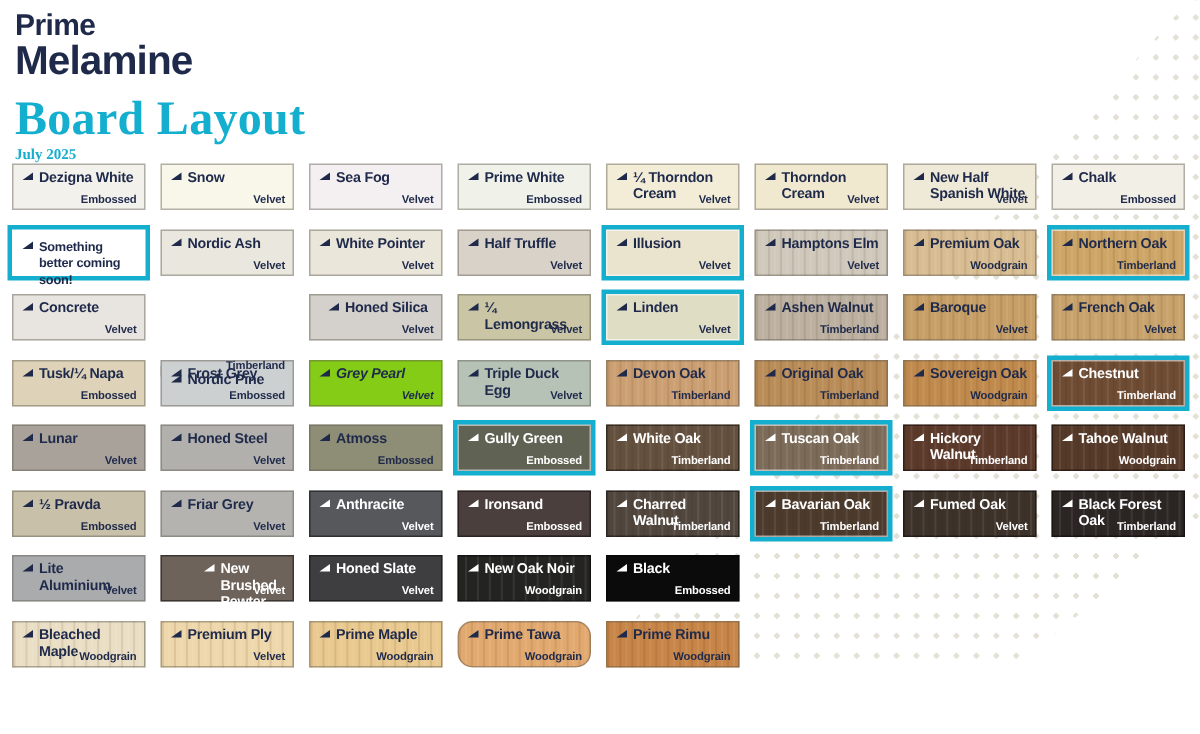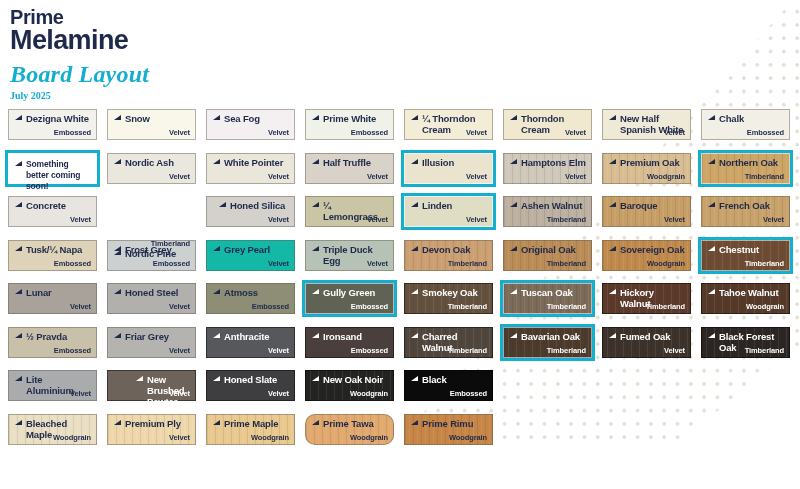--- a/index.html
+++ b/index.html
@@ -15,21 +15,21 @@
     position:absolute;inset:0;z-index:0;pointer-events:none;
     background-image:radial-gradient(circle,#e3e0d6 1.7px,transparent 1.9px);
     background-size:13.3px 13.3px;background-position:6px 5px;
     clip-path:polygon(793px 0px,800px 0px,800px 345px,620px 489px,355px 489px);
   }
 
   
   .header{position:absolute;left:10px;top:7px;z-index:2;}
   .logo1{font-size:20px;font-weight:800;color:var(--navy);letter-spacing:-.4px;line-height:1;}
   .logo2{font-size:27px;font-weight:800;color:var(--navy);letter-spacing:-.6px;line-height:1.02;}
-  .title{font-family:"Liberation Serif",serif;font-weight:700;color:var(--teal);font-size:24px;line-height:1;margin-top:7px;letter-spacing:.2px;font-style:italic;}
+  .title{font-family:"Liberation Serif",serif;font-weight:700;color:var(--teal);font-size:32px;line-height:1;margin-top:7px;letter-spacing:.2px;}
   .date{font-family:"Liberation Serif",serif;font-weight:700;color:var(--teal);font-size:10px;margin-top:4px;}
 
   
   .grid{
     position:absolute;left:8px;top:109px;z-index:1;
     display:grid;grid-template-columns:repeat(8,89px);
     grid-auto-rows:31px;column-gap:10px;row-gap:12.5px;
   }
   .tile{
     position:relative;box-sizing:border-box;
@@ -237,21 +237,21 @@
         </span>
         <span class="fin">Embossed</span>
       </div>
       <div class="tile" style="background: rgb(205, 208, 209); grid-area: 4 / 2;">
         <span class="nm">
           <i class="tri"></i>
           <span class="nt">Frost Grey</span>
         </span>
         <span class="fin">Embossed</span>
       </div>
-      <div class="tile" style="background: #14b8a6; grid-area: 4 / 3;">
+      <div class="tile" style="background: #84cc16; grid-area: 4 / 3; font-style: italic;">
         <span class="nm">
           <i class="tri"></i>
           <span class="nt">Grey Pearl</span>
         </span>
         <span class="fin">Velvet</span>
       </div>
       <div class="tile" style="background: rgb(183, 194, 183); grid-area: 4 / 4;">
         <span class="nm">
           <i class="tri"></i>
           <span class="nt">Triple Duck Egg</span>
@@ -310,21 +310,21 @@
       <div class="tile light hl" style="background: rgb(96, 98, 83); grid-area: 5 / 4;">
         <span class="nm">
           <i class="tri"></i>
           <span class="nt">Gully Green</span>
         </span>
         <span class="fin">Embossed</span>
       </div>
       <div class="tile light" style="background: repeating-linear-gradient(90deg, rgba(55, 30, 8, 0.1) 0px, rgba(55, 30, 8, 0.1) 1px, transparent 1px, transparent 4px, rgba(255, 255, 255, 0.08) 4px, rgba(255, 255, 255, 0.08) 5px, transparent 5px, transparent 8px) rgb(100, 80, 62); grid-area: 5 / 5;">
         <span class="nm">
           <i class="tri"></i>
-          <span class="nt">Smokey Oak</span>
+          <span class="nt">White Oak</span>
         </span>
         <span class="fin">Timberland</span>
       </div>
       <div class="tile light hl" style="background: repeating-linear-gradient(90deg, rgba(55, 30, 8, 0.1) 0px, rgba(55, 30, 8, 0.1) 1px, transparent 1px, transparent 4px, rgba(255, 255, 255, 0.08) 4px, rgba(255, 255, 255, 0.08) 5px, transparent 5px, transparent 8px) rgb(124, 107, 89); grid-area: 5 / 6;">
         <span class="nm">
           <i class="tri"></i>
           <span class="nt">Tuscan Oak</span>
         </span>
         <span class="fin">Timberland</span>
       </div>

